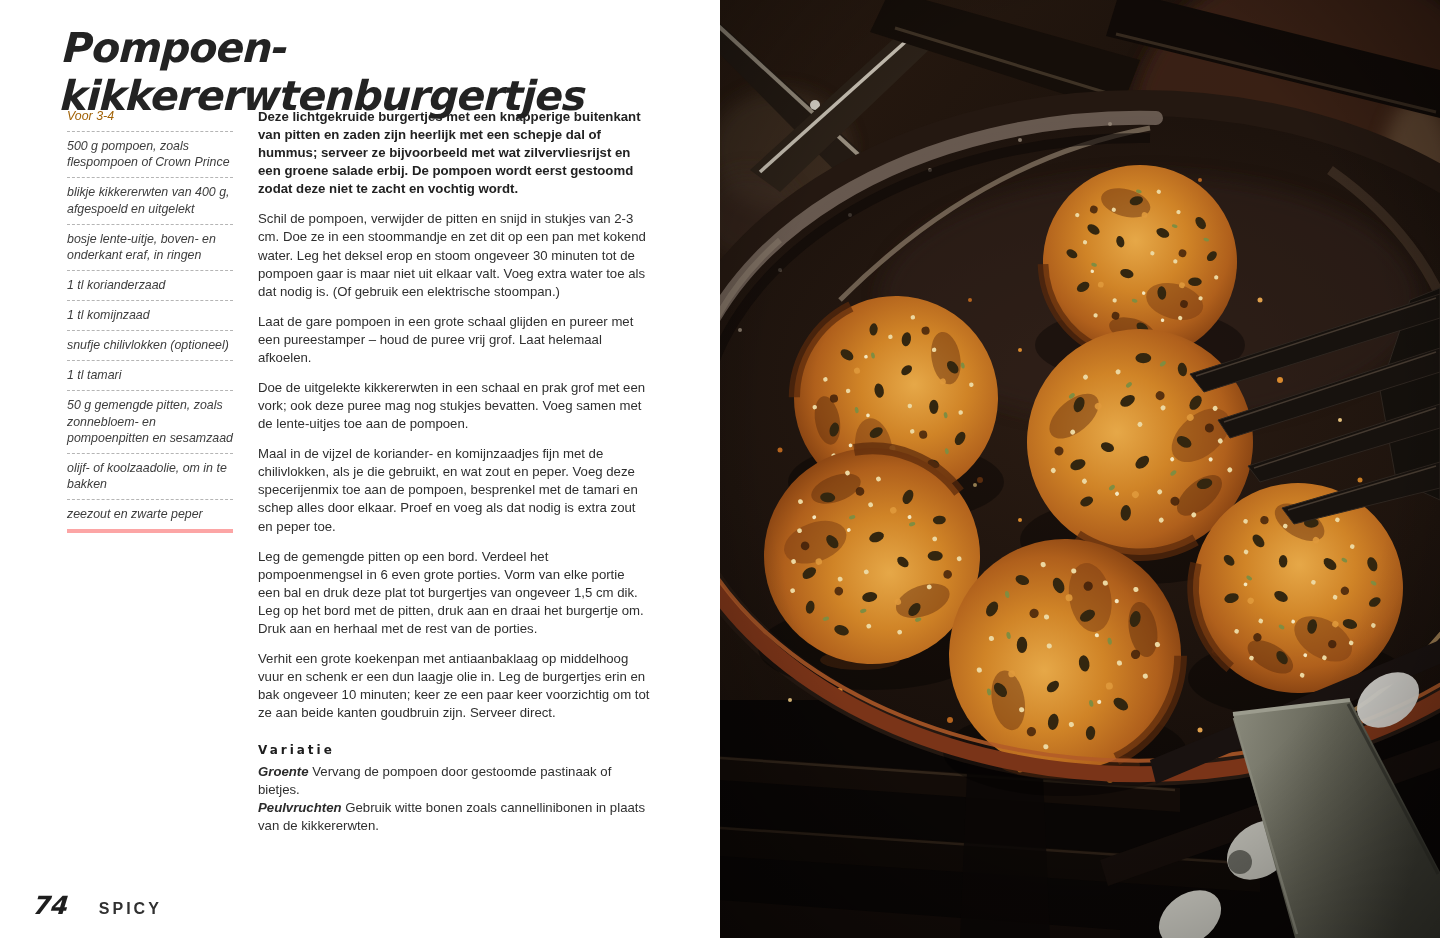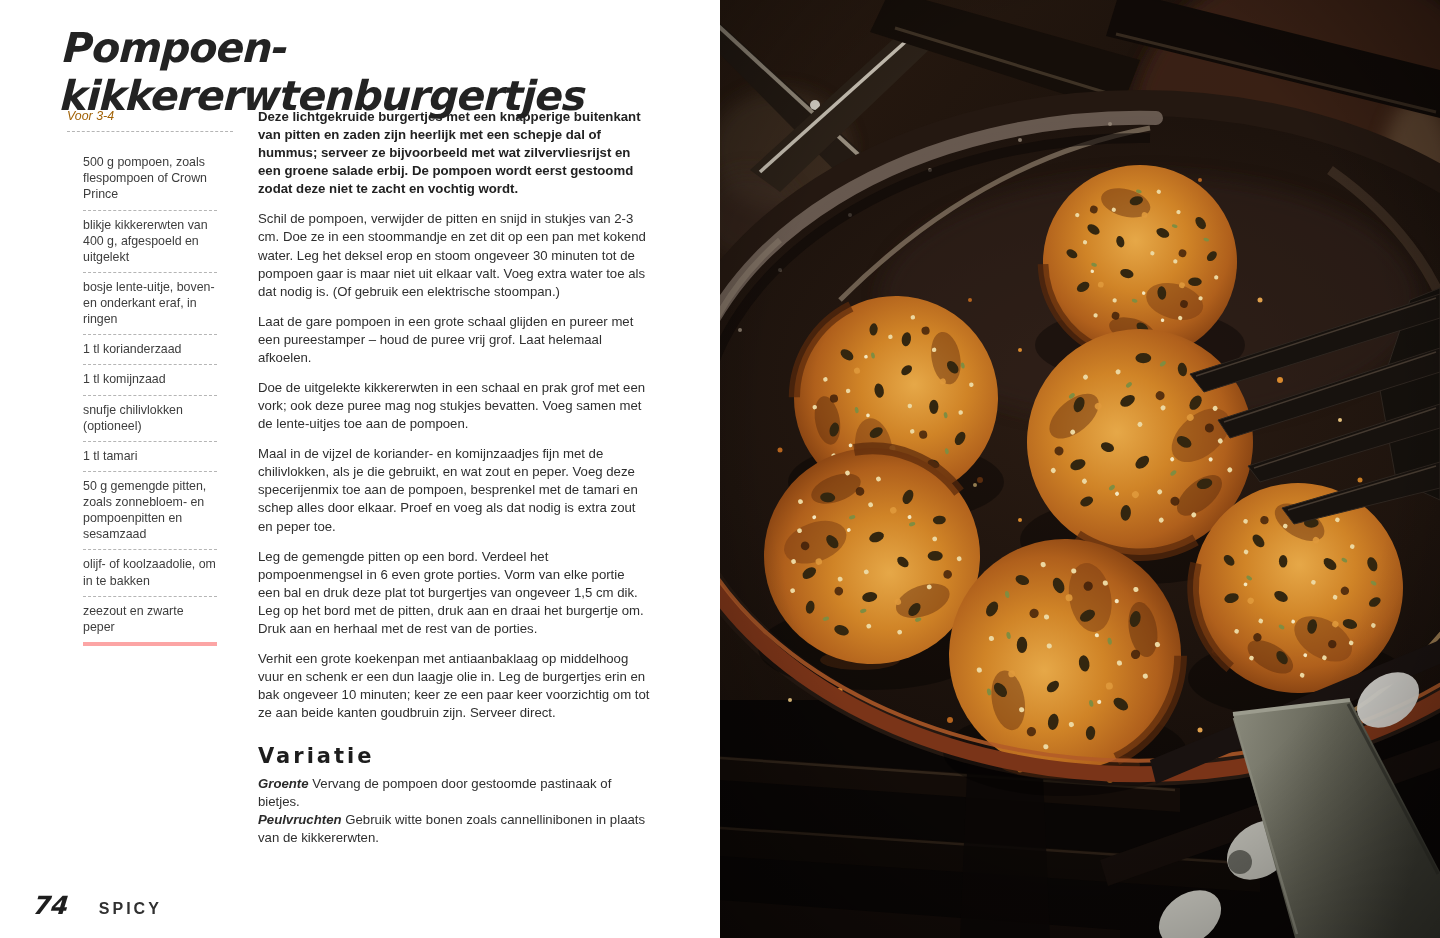--- a/index.html
+++ b/index.html
@@ -7,29 +7,29 @@
           font-family:"Liberation Sans",sans-serif;}
   
   .left-page{position:absolute;left:0;top:0;width:720px;height:938px;background:#ffffff;}
   .recipe-title{position:absolute;left:62px;top:24px;width:600px;margin:0;
     font-family:"DejaVu Sans",sans-serif;font-style:italic;font-weight:900;
     font-size:41px;letter-spacing:-1px;color:#232323;transform:skewX(-3deg);}
   .ingredients{position:absolute;left:67px;top:106px;width:166px;
     font-size:12.4px;line-height:1.3;color:#3d3d3d;}
   .ingredients .serving{font-style:italic;color:#a16207;padding:2px 0 7px;
     border-bottom:1px dashed #b5b5b5;}
-  .ingredients ul{margin:16px;padding:0;list-style:none;}
+  .ingredients ul{margin:0;padding:0;list-style:none;font-style:italic;}
   .ingredients li{padding:6px 0 7px;border-bottom:1px dashed #b5b5b5;}
   .ingredients li:last-child{border-bottom:4px solid #fca5a5;}
   .body-col{position:absolute;left:258px;top:108px;width:392px;
     font-size:13.2px;line-height:1.37;color:#2f2f2f;}
   .body-col p{margin:0 0 12px;}
   .body-col p.intro{font-weight:bold;color:#222;}
   .variation-heading{margin:20px 0 4px;font-family:"DejaVu Sans",sans-serif;
-    font-size:21px;font-weight:800;letter-spacing:3px;color:#1d1d1d;}
+    font-size:12px;font-weight:800;letter-spacing:3px;color:#1d1d1d;}
   .variations p{margin:0;}
   .variations em{font-style:italic;font-weight:600;color:#2a2a2a;}
   .page-footer{position:absolute;left:34px;bottom:18px;display:flex;align-items:baseline;}
   .pagenum{font-family:"DejaVu Sans",sans-serif;font-style:italic;font-weight:900;
     font-size:25px;color:#1e1e1e;transform:skewX(-6deg);}
   .section-label{margin-left:30px;font-size:16px;font-weight:bold;letter-spacing:3px;color:#303030;}
   
   .right-page{position:absolute;left:720px;top:0;width:720px;height:938px;overflow:hidden;background:#0c0705;}
   .right-page svg{display:block;}
 </style>

